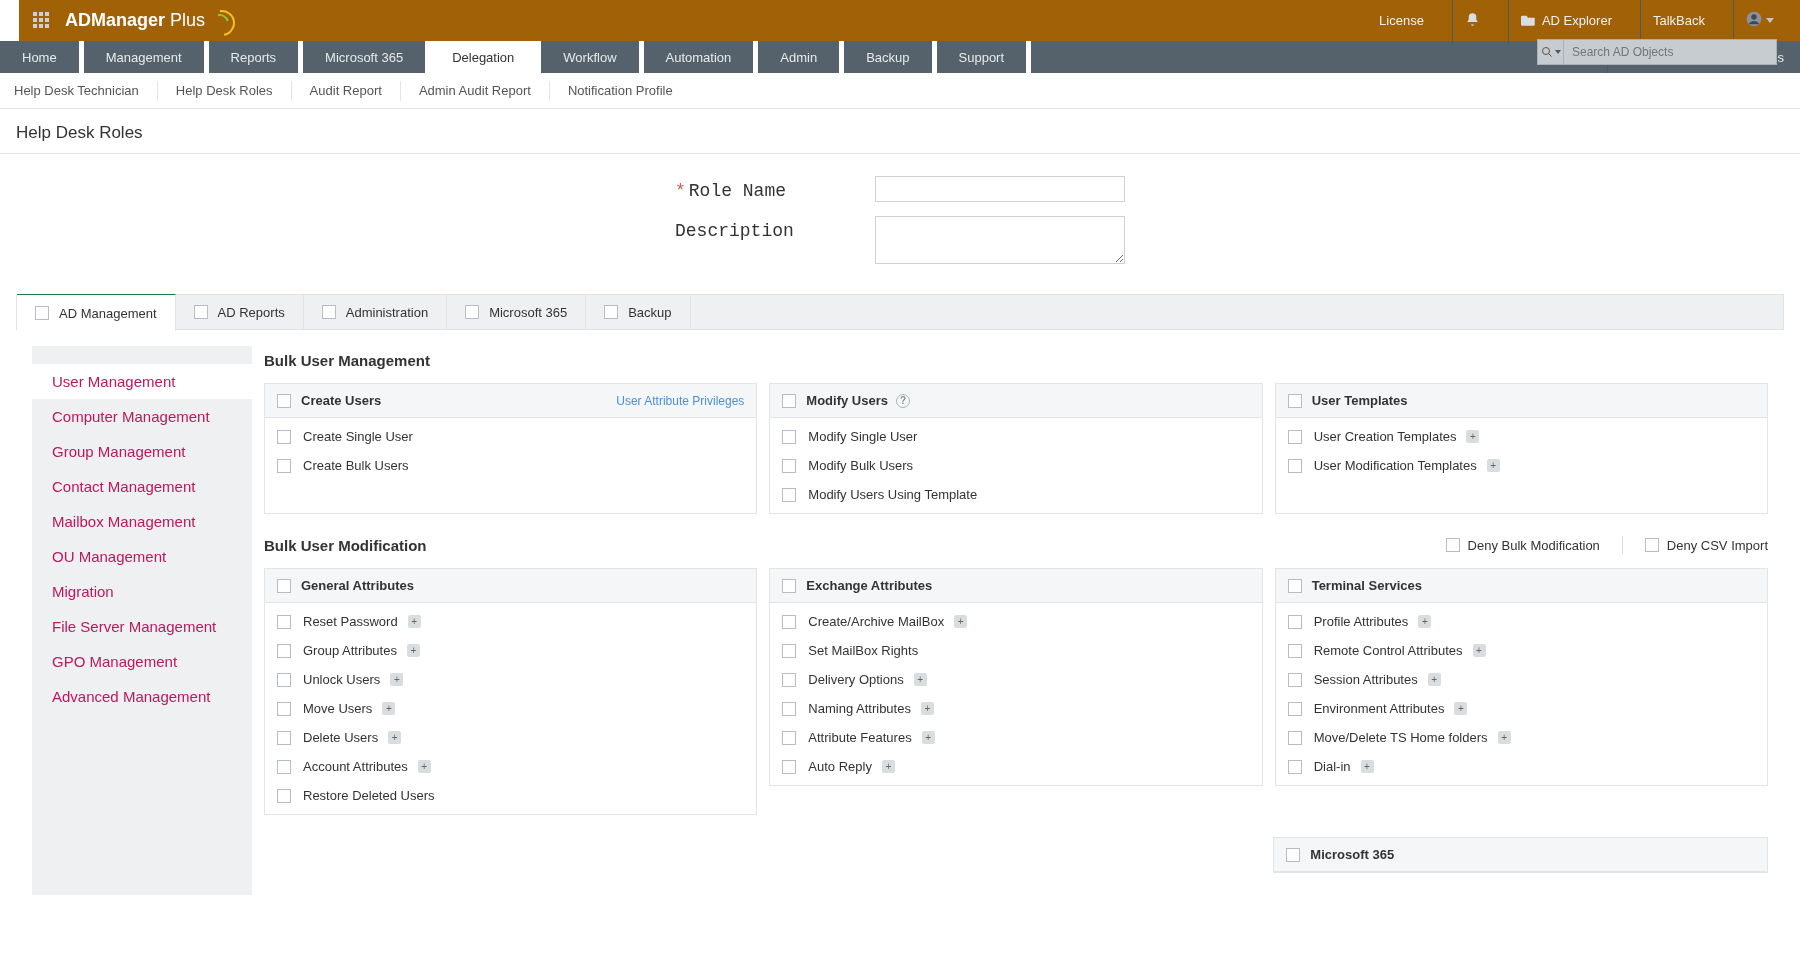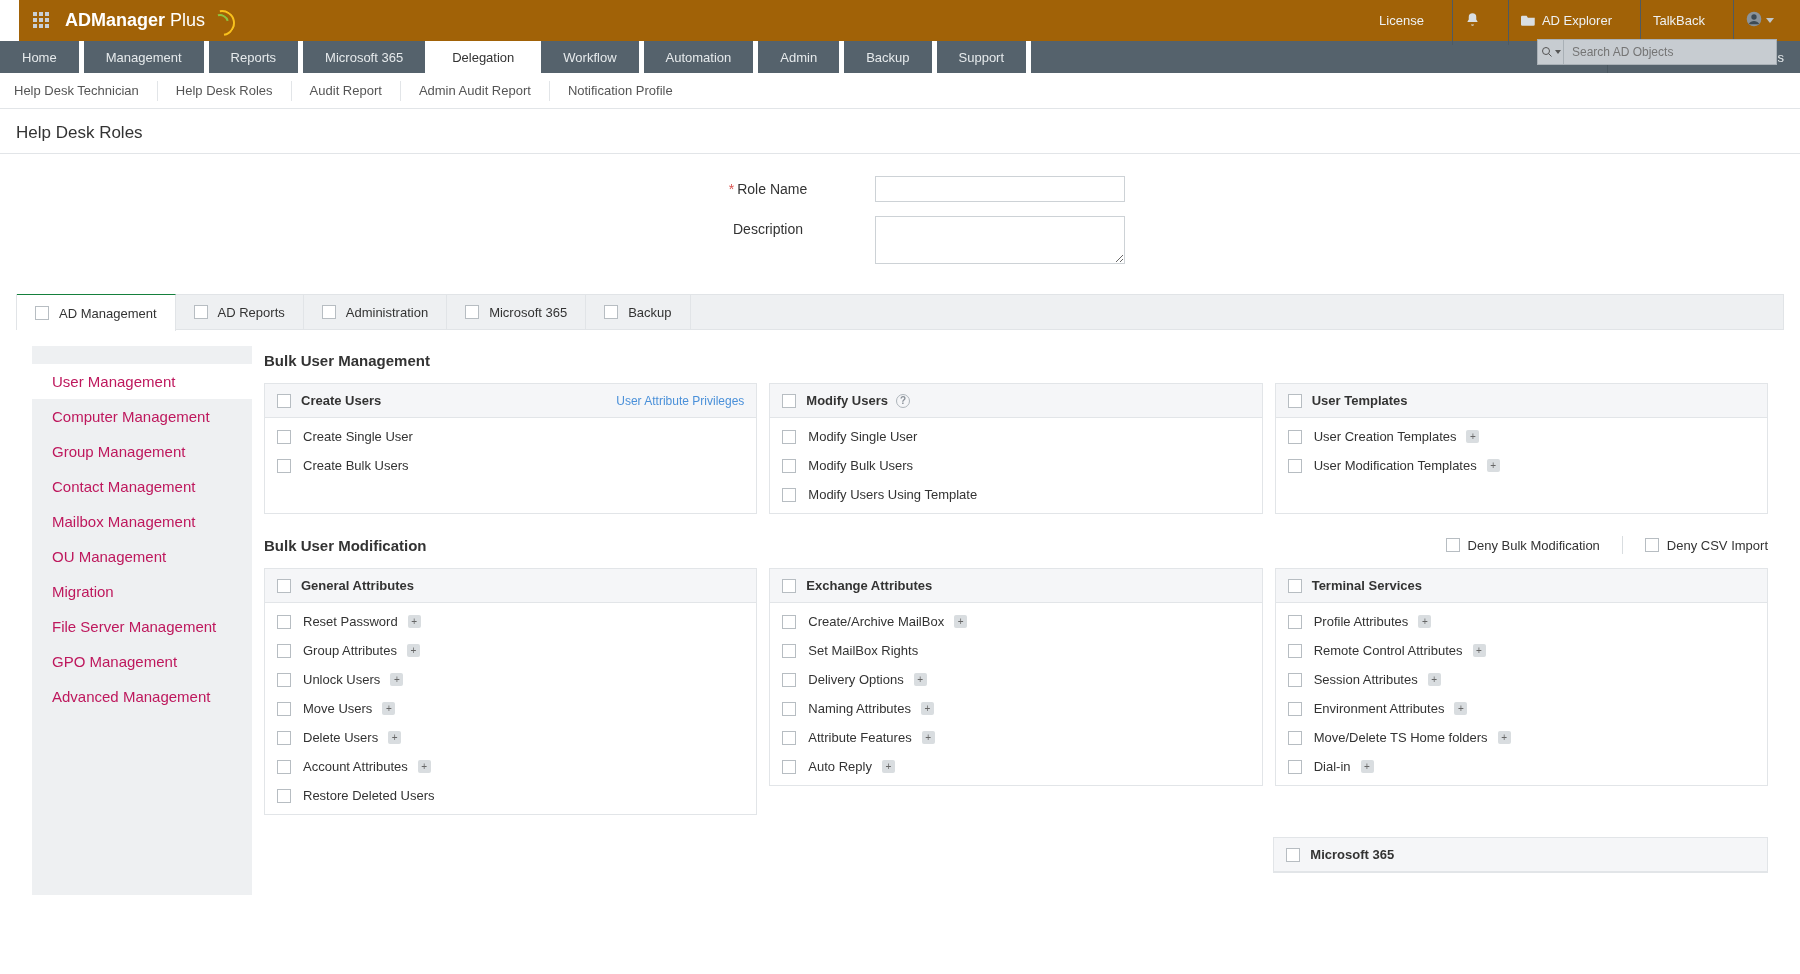--- a/index.html
+++ b/index.html
@@ -41,21 +41,21 @@
 .subnav .sub-item { padding:0 18px; font-size:13px; color:#555; cursor:pointer; border-right:1px solid #e2e5e8; height:20px; display:flex; align-items:center; }
 .subnav .sub-item:last-child { border-right:none; }
 .subnav .sub-item:first-child { padding-left:0; }
 
 
 .page-title { padding:14px 16px 10px; font-size:17px; font-weight:500; border-bottom:1px solid #e2e5e8; }
 
 
 .form-area { padding:22px 0 16px; display:flex; flex-direction:column; align-items:center; }
 .form-row { display:flex; align-items:flex-start; margin-bottom:14px; }
-.form-label { width:200px; text-align:center; padding-right:14px; padding-top:5px; font-size:14px; color:#333; }
+.form-label { width:200px; text-align:left; padding-right:14px; padding-top:5px; font-size:18px; color:#333;font-family:Liberation Mono, monospace; }
 .req { color:#d9534f; margin-right:3px; }
 .form-input { width:250px; height:26px; border:1px solid #cdd2d6; padding:0 6px; font-size:13px; }
 .form-textarea { width:250px; height:48px; border:1px solid #cdd2d6; padding:4px 6px; font-size:13px; resize:both; }
 
 
 .cat-wrap { padding:0 16px; }
 .cat-bar { background:#eef0f2; border:1px solid #e1e4e7; display:flex; height:36px; }
 .cat-tab { display:flex; align-items:center; padding:0 18px; border-right:1px solid #e1e4e7; font-size:13px; cursor:pointer; }
 .cat-tab.active { background:#fff; border-top:1px solid #15803d; margin-top:-1px; height:37px; }
 .cat-check { width:14px; height:14px; border:1px solid #b7bdc2; background:#fff; margin-right:10px; display:inline-block; }

